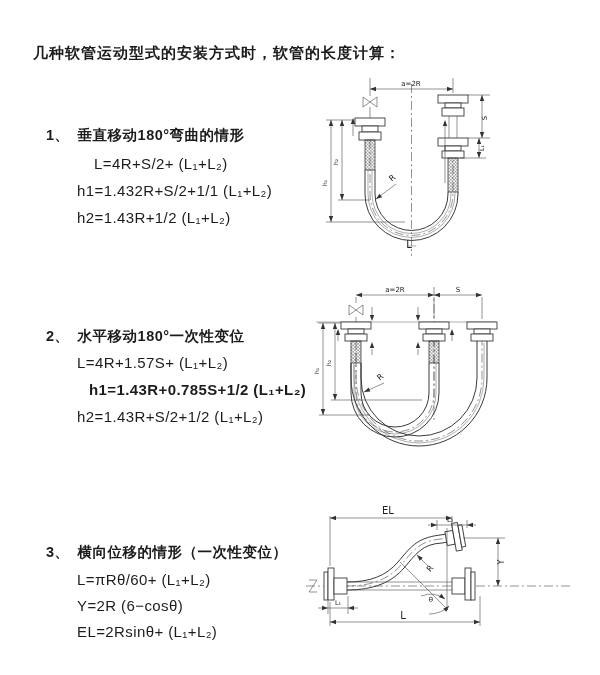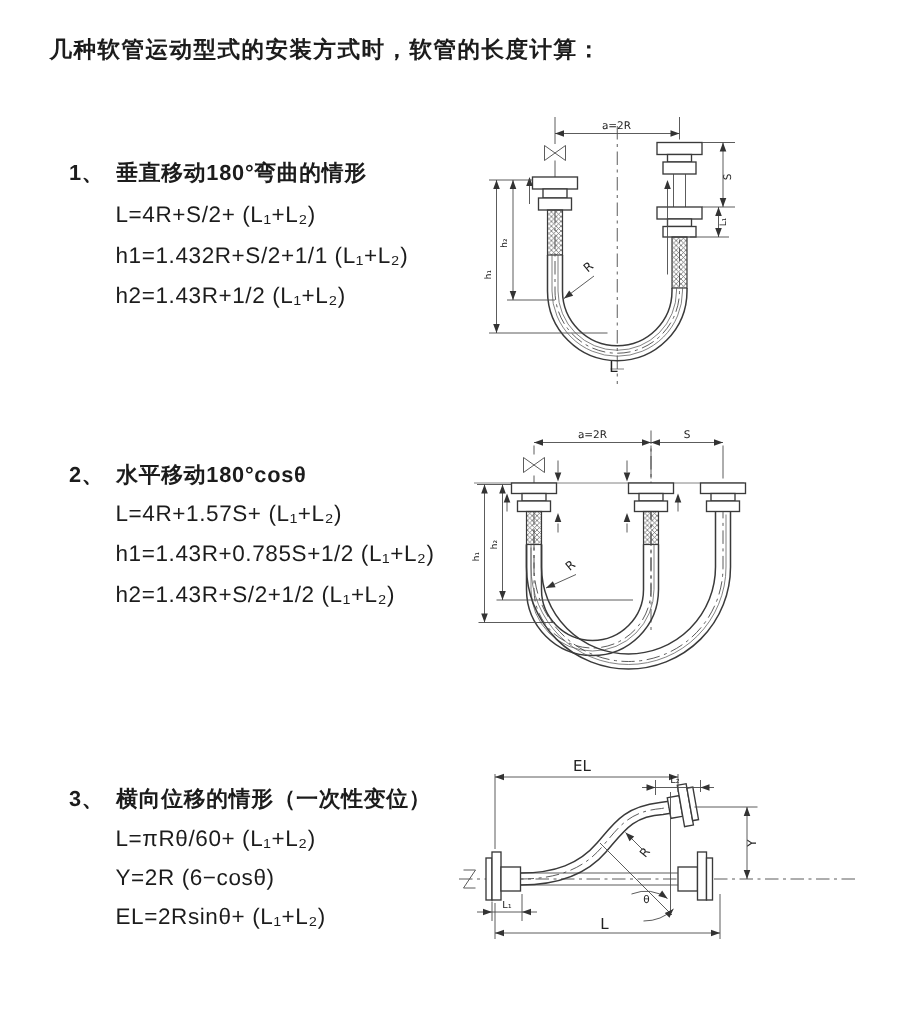--- a/index.html
+++ b/index.html
@@ -1,20 +1,20 @@
 <!DOCTYPE html>
 <html><head>
 <meta charset="utf-8">
 <style>
   html,body{margin:0;padding:0;}
   body{
     width:600px;height:675px;background:#ffffff;position:relative;overflow:hidden;
     font-family:"Liberation Sans","DejaVu Sans",sans-serif;color:#1c1c1c;
   }
-  .abs{position:absolute;}
+  .abs{position:absolute;margin-top:20px;}
   .doc-title{font-size:15px;font-weight:bold;letter-spacing:1px;white-space:nowrap;}
   .sec-head{font-size:14.5px;font-weight:bold;letter-spacing:0.5px;white-space:nowrap;}
   .sec-num{margin-right:8px;}
   .formula{font-size:15px;letter-spacing:0.4px;white-space:nowrap;}
   svg{position:absolute;overflow:visible;}
   svg text{font-family:"DejaVu Sans","Liberation Sans",sans-serif;fill:#222;}
   .ln{stroke:#3a3a3a;stroke-width:1;fill:none;}
   .thin{stroke:#4a4a4a;stroke-width:0.6;fill:none;}
   .hair{stroke:#5a5a5a;stroke-width:0.5;fill:none;}
   .dash{stroke:#4a4a4a;stroke-width:0.6;fill:none;stroke-dasharray:9 3 2 3;}
@@ -23,29 +23,29 @@
   .dimt{font-size:7px;}
 </style>
 </head>
 <body>
 
 <div class="abs doc-title" style="left:33px;top:24px;">几种软管运动型式的安装方式时，软管的长度计算：</div>
 
 <div class="abs sec-head" style="left:46px;top:106px;">
   <span class="sec-num">1、</span><span>垂直移动180°弯曲的情形</span>
 </div>
-<div class="abs formula" style="left:77px;top:135px;text-align:center;">L=4R+S/2+ (L₁+L₂)</div>
+<div class="abs formula" style="left:94px;top:135px;text-align:center;">L=4R+S/2+ (L₁+L₂)</div>
 <div class="abs formula" style="left:77px;top:162px;">h1=1.432R+S/2+1/1 (L₁+L₂)</div>
 <div class="abs formula" style="left:77px;top:189px;">h2=1.43R+1/2 (L₁+L₂)</div>
 
 <div class="abs sec-head" style="left:46px;top:307px;">
-  <span class="sec-num">2、</span><span>水平移动180°cosθ</span>
+  <span class="sec-num">2、</span><span>水平移动180°一次性变位</span>
 </div>
 <div class="abs formula" style="left:77px;top:334px;">L=4R+1.57S+ (L₁+L₂)</div>
-<div class="abs formula" style="left:77px;top:361px;">h1=1.43R+0.785S+1/2 (L₁+L₂)</div>
+<div class="abs formula" style="left:89px;top:361px;font-weight:bold;">h1=1.43R+0.785S+1/2 (L₁+L₂)</div>
 <div class="abs formula" style="left:77px;top:388px;">h2=1.43R+S/2+1/2 (L₁+L₂)</div>
 
 <div class="abs sec-head" style="left:46px;top:523px;">
   <span class="sec-num">3、</span><span>横向位移的情形（一次性变位）</span>
 </div>
 <div class="abs formula" style="left:77px;top:551px;">L=πRθ/60+ (L₁+L₂)</div>
 <div class="abs formula" style="left:77px;top:577px;">Y=2R (6−cosθ)</div>
 <div class="abs formula" style="left:77px;top:603px;">EL=2Rsinθ+ (L₁+L₂)</div>
 
 <svg style="left:310px;top:58px;" width="290" height="205" viewBox="0 0 290 205">

